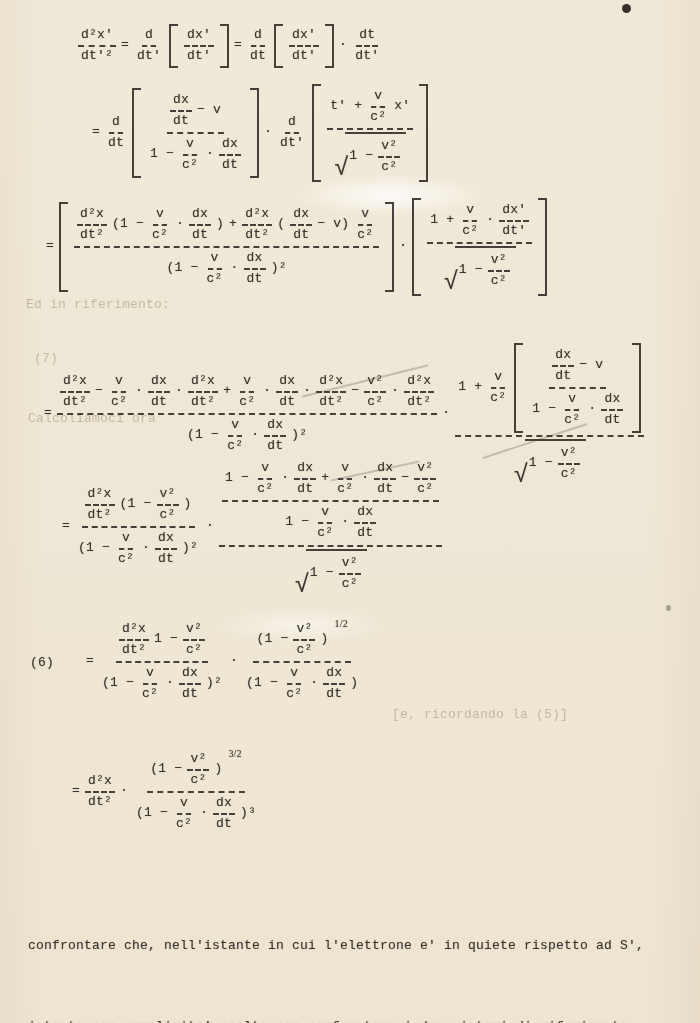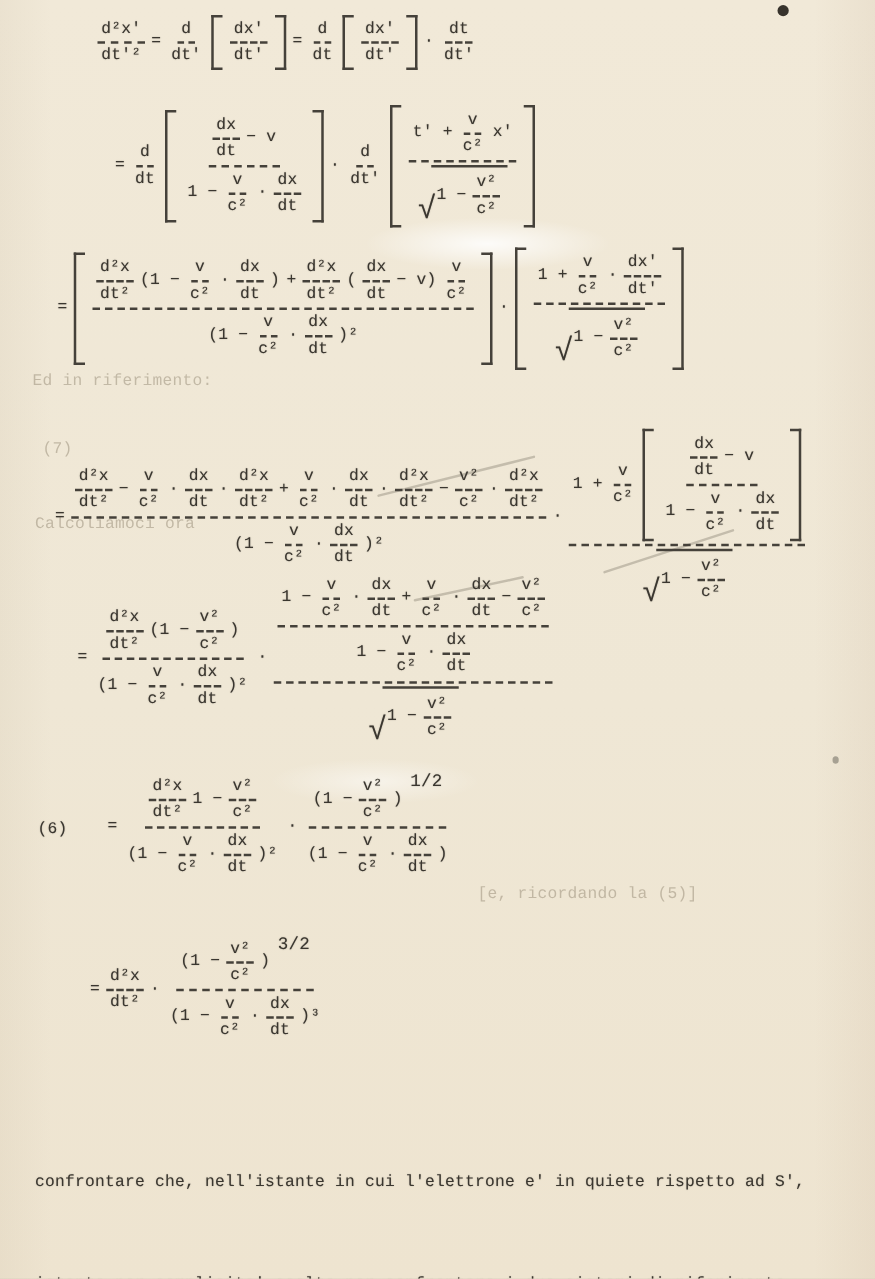--- a/index.html
+++ b/index.html
@@ -20,45 +20,45 @@
   .n{padding:1px 3px 2px;border-bottom:2px dashed #45413a;}
   .d{padding:2px 3px 1px;}
   .g{display:inline-flex;align-items:stretch;}
   .bk{width:7px;flex:none;}
   .bl{border-left:2px solid #45413a;border-top:2px solid #45413a;border-bottom:2px solid #45413a;}
   .brr{border-right:2px solid #45413a;border-top:2px solid #45413a;border-bottom:2px solid #45413a;}
   .gc{display:flex;align-items:flex-start;gap:5px;padding:3px 6px;}
   .sq{display:inline-flex;align-items:stretch;}
   .rd{display:flex;align-items:flex-end;font-size:1.9em;line-height:.75;margin-right:-4px;}
   .bd{border-top:2px solid #45413a;padding:4px 6px 2px 4px;display:flex;align-items:center;gap:5px;}
-  .sup{font-size:14px;align-self:flex-start;margin-top:-3px;margin-left:1px;}
+  .sup{font-size:10px;align-self:flex-start;margin-top:-3px;margin-left:1px;font-family:Liberation Serif, serif;}
   .note,.lbl{position:absolute;white-space:pre;text-shadow:0 0 1px rgba(58,54,47,.45);}
   .ghost{position:absolute;white-space:pre;color:rgba(130,118,98,.42);filter:blur(.4px);}
   .para{position:absolute;line-height:27px;white-space:pre;text-shadow:0 0 1px rgba(58,54,47,.4);}
   .para span{display:block;}
   .speck{position:absolute;border-radius:50%;}
   .stroke{position:absolute;height:2px;background:rgba(95,88,75,.30);border-radius:2px;}
 </style>
 </head>
 <body>
 
 <div class="page">
 
   <div class="ghost" style="left:26px;top:297px">Ed in riferimento:</div>
   <div class="ghost" style="left:34px;top:351px">(7)</div>
   <div class="ghost" style="left:28px;top:411px">Calcoliamoci ora</div>
-  <div class="ghost" style="left:382px;top:707px">[e, ricordando la (5)]</div>
+  <div class="ghost" style="left:392px;top:707px">[e, ricordando la (5)]</div>
 
   <div class="speck" style="left:622px;top:4px;width:9px;height:9px;background:#37332c"></div>
   <div class="speck" style="left:666px;top:605px;width:5px;height:6px;background:rgba(110,105,95,.55)"></div>
   <div class="stroke" style="left:300px;top:380px;width:130px;transform:rotate(-14deg)"></div>
   <div class="stroke" style="left:480px;top:440px;width:110px;transform:rotate(-18deg)"></div>
   <div class="stroke" style="left:330px;top:470px;width:90px;transform:rotate(-12deg)"></div>
 
-  <div class="row" style="left:78px;top:12px">
+  <div class="row" style="left:78px;top:24px">
     <b class="f">
         <i class="n t">d²x'</i>
         <i class="d t">dt'²</i>
       </b>
     <i class="t">=</i>
     <b class="f">
         <i class="n t">d</i>
         <i class="d t">dt'</i>
       </b>
     <span class="g">

